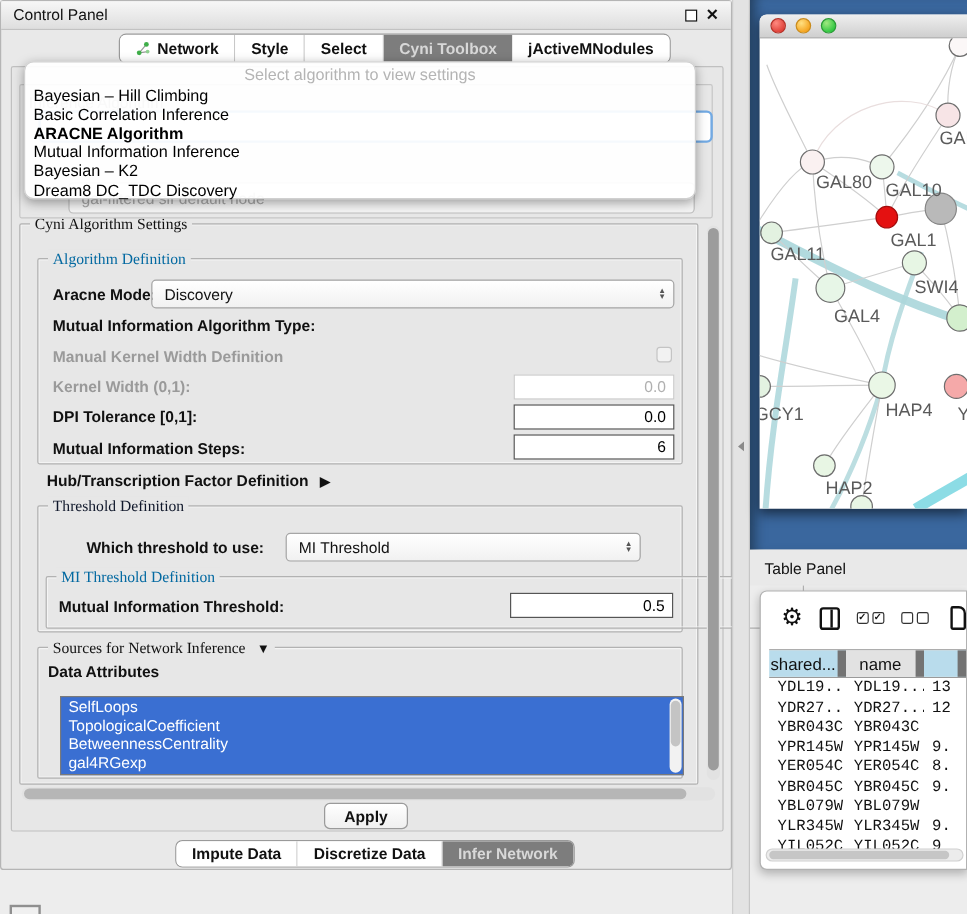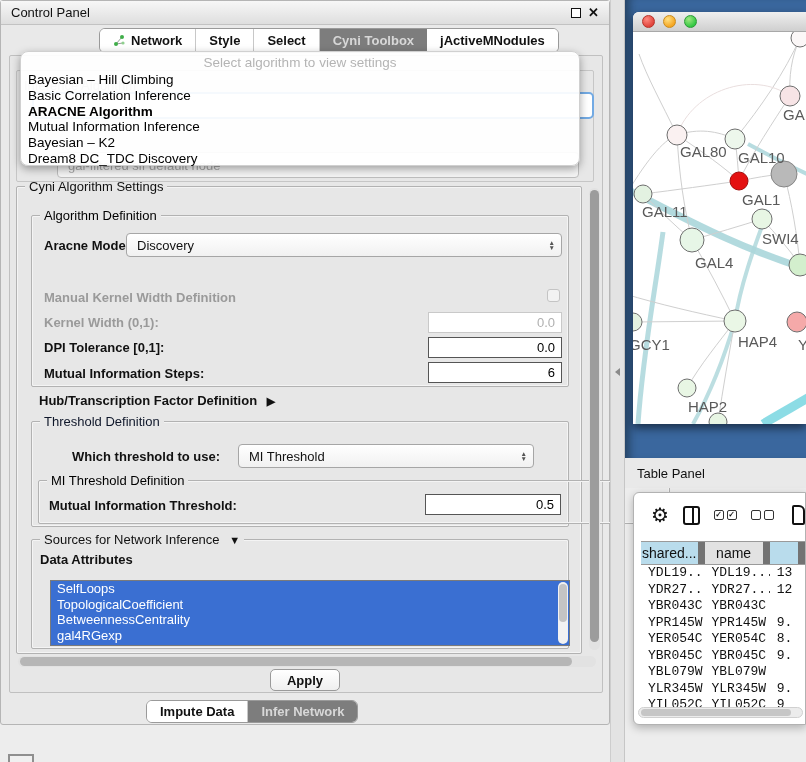--- a/index.html
+++ b/index.html
@@ -46,23 +46,23 @@
     background:rgba(255,255,255,0.93); border:1px solid #d0d0d0; border-radius:8px;
     box-shadow:0 3px 9px rgba(0,0,0,0.35); z-index:40; padding-top:3px; }
   #popup-prompt { text-align:center; font-size:13.5px; color:#b4b4b4; height:17px; }
   .popup-item { font-size:13.5px; color:#000; line-height:15.8px; padding-left:7px; white-space:nowrap; }
   .popup-item.bold { font-weight:bold; }
 
   
   .tb { position:absolute; border:1px solid #b2b2b2; border-radius:2px;
     box-shadow:inset 0 0 0 1px #f4f4f4; }
   .legend { position:absolute; top:-8px; left:8px; background:#e7e7e7; padding:0 4px;
-    font-size:13px; white-space:nowrap; }
+    font-size:13px; white-space:nowrap;font-family:Liberation Serif, serif; }
   .legend.black { color:#111; }
-  .legend.blue { color:#000000; }
+  .legend.blue { color:#0369a1; }
   .legend.green { color:#0f172a; }
 
   .lbl { position:absolute; font-size:13px; color:#111; font-weight:bold; white-space:nowrap; }
   .lbl.gray { color:#9a9a9a; }
 
   .combo { position:absolute; height:24px; background:linear-gradient(#ffffff,#f1f1f1);
     border:1px solid #a6a6a6; border-radius:4px; display:flex; align-items:center;
     font-size:13px; color:#111; padding:0 22px 0 10px; }
   .stepper { position:absolute; right:6px; top:50%; transform:translateY(-50%);
     display:flex; flex-direction:column; align-items:center; line-height:5px;
@@ -216,20 +216,21 @@
 
         <span class="lbl" style="left:12px; top:22px;">Aracne Mode:</span>
         <span class="combo" style="left:94px; top:17px; right:6px;">
           <span>Discovery</span>
           <span class="stepper">
               <span>▲</span>
               <span>▼</span>
             </span>
         </span>
 
+        <span class="lbl" style="left:12px; top:48px;">Mutual Information Algorithm Type:</span>
 
         <span class="lbl gray" style="left:12px; top:74px;">Manual Kernel Width Definition</span>
         <span class="checkbox" style="right:8px; top:73px;"></span>
 
         <span class="lbl gray" style="left:12px; top:99px;">Kernel Width (0,1):</span>
         <span class="field disabled" style="left:396px; right:6px; top:96px;">0.0</span>
 
         <span class="lbl" style="left:12px; top:124px;">DPI Tolerance [0,1]:</span>
         <span class="field" style="left:396px; right:6px; top:121px;">0.0</span>
 
@@ -285,20 +286,23 @@
     <div class="abs" id="h-scroll">
         <div id="h-thumb"></div>
       </div>
 
     <div class="abs" id="apply-btn">Apply</div>
   </div>
 
   <div class="abs" id="bottom-tabs">
     <span class="seg-tab">
         <span>Impute Data</span>
+      </span>
+    <span class="seg-tab">
+        <span>Discretize Data</span>
       </span>
     <span class="seg-tab sel">
         <span>Infer Network</span>
       </span>
   </div>
 </div>
 
 <div class="abs" id="divider">
   <div id="divider-arrow"></div>
 </div>

